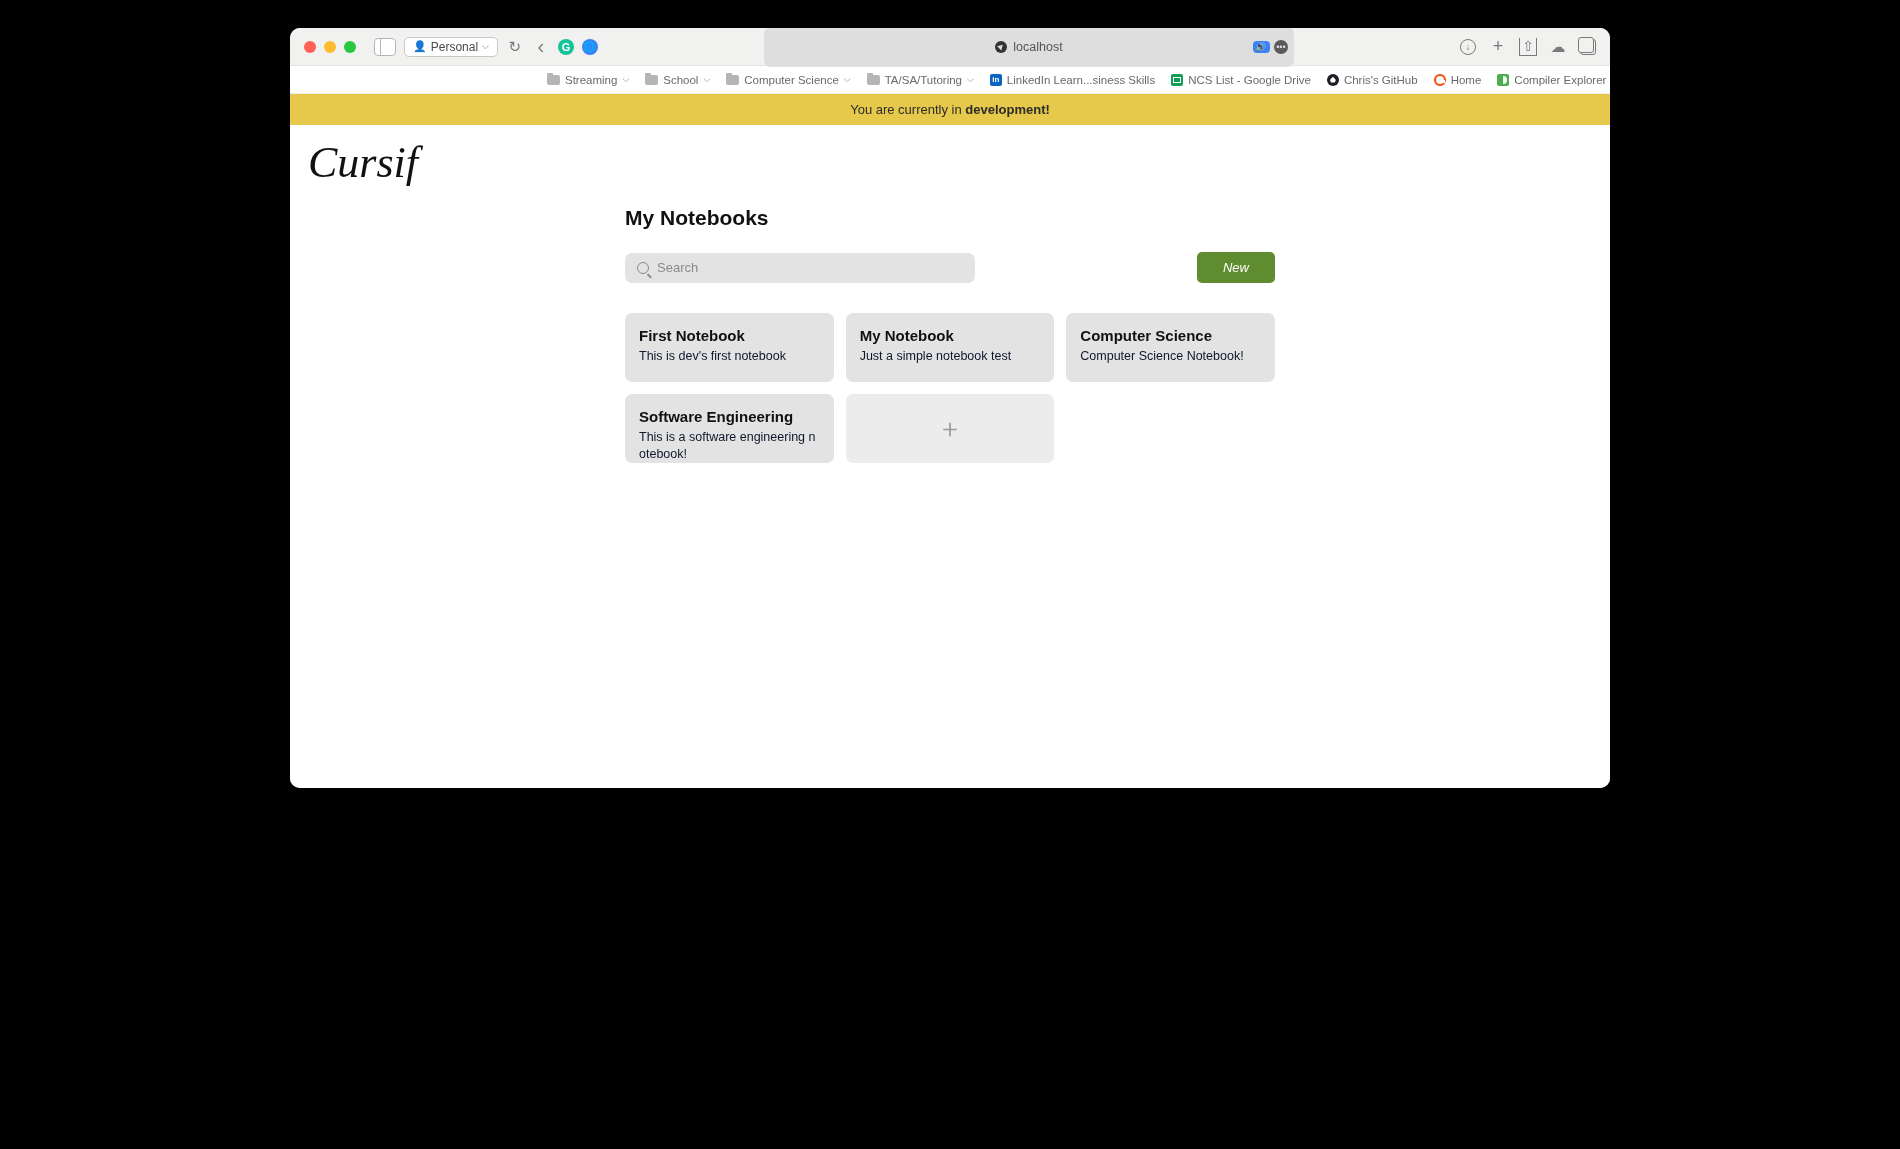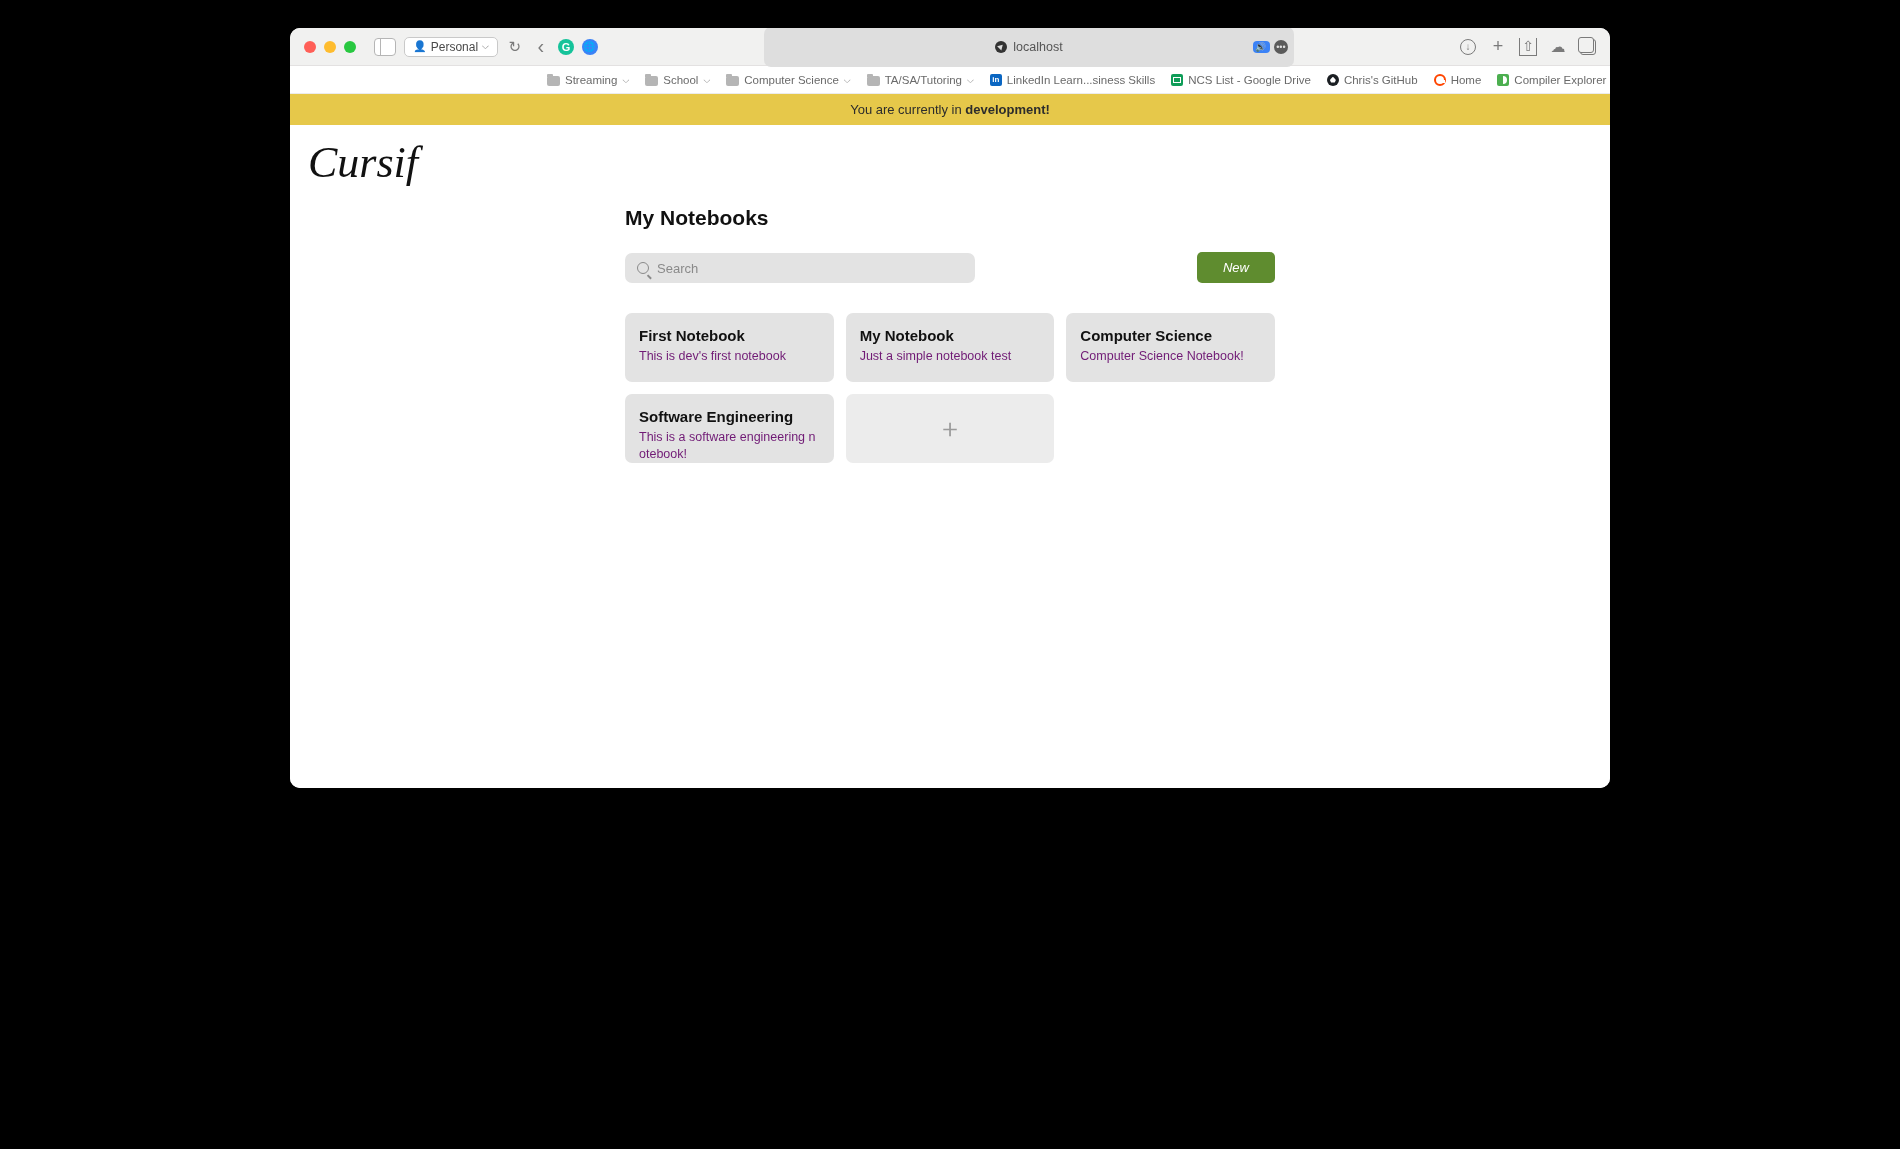--- a/index.html
+++ b/index.html
@@ -133,21 +133,21 @@
     display: flex; align-items: center;
     padding: 0 14px; gap: 16px;
     font-size: 11.5px; color: #6a6a6a;
   }
   .bm-grid {
     width: 12px; display: grid; grid-template-columns: repeat(2,1fr);
     grid-template-rows: repeat(2,1fr); gap: 1px; height: 12px;
   }
   .bm-grid span { background: #b5b5b5; border-radius: 1px; }
   .bm-spacer { flex: 0 0 210px; }
-  .bm-item { display: flex; align-items: flex-end; gap: 5px; cursor: default; white-space: nowrap; }
+  .bm-item { display: flex; align-items: center; gap: 5px; cursor: default; white-space: nowrap; }
   .bm-folder {
     width: 13px; height: 10px; background: #b5b5b5;
     border-radius: 2px; position: relative;
   }
   .bm-folder::before {
     content: ""; position: absolute; left: 0; top: -2px;
     width: 6px; height: 3px; background: #b5b5b5; border-radius: 1px 1px 0 0;
   }
   .bm-chev { font-size: 9px; color: #999; }
   .bm-li {
@@ -206,21 +206,21 @@
   }
   .content {
     width: 650px;
     margin: 18px auto 0;
   }
   .page-title {
     font-size: 21px; font-weight: 700; color: #111;
     margin-bottom: 22px;
   }
   .toolbar {
-    display: flex; align-items: flex-end; gap: 16px;
+    display: flex; align-items: center; gap: 16px;
     margin-bottom: 30px;
   }
   .search-wrap {
     flex: 0 0 350px;
     background: #e3e3e3; border-radius: 7px;
     display: flex; align-items: center; padding: 0 12px;
     height: 30px;
   }
   .search-icon {
     width: 12px; height: 12px; border: 1.5px solid #8a8a8a;
@@ -255,21 +255,21 @@
     border-radius: 7px;
     padding: 14px 14px;
     height: 69px;
     cursor: pointer;
   }
   .card-title {
     font-size: 15px; font-weight: 700; color: #111;
     margin-bottom: 4px;
   }
   .card-desc {
-    font-size: 12.5px; color: #701a75;
+    font-size: 12.5px; color: #0f172a;
     line-height: 1.35;
     word-break: break-all;
   }
   .add-card {
     background: #ececec;
     display: flex; align-items: center; justify-content: center;
     color: #9a9a9a;
   }
   .add-plus {
     font-size: 26px; font-weight: 300;

